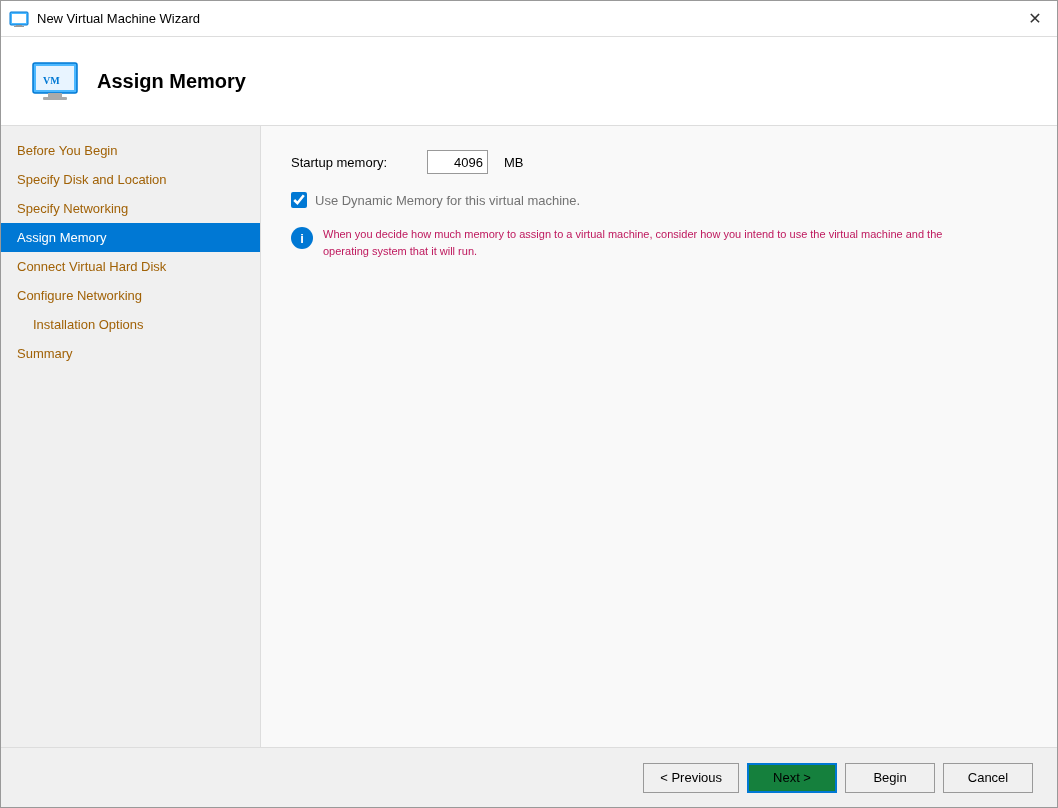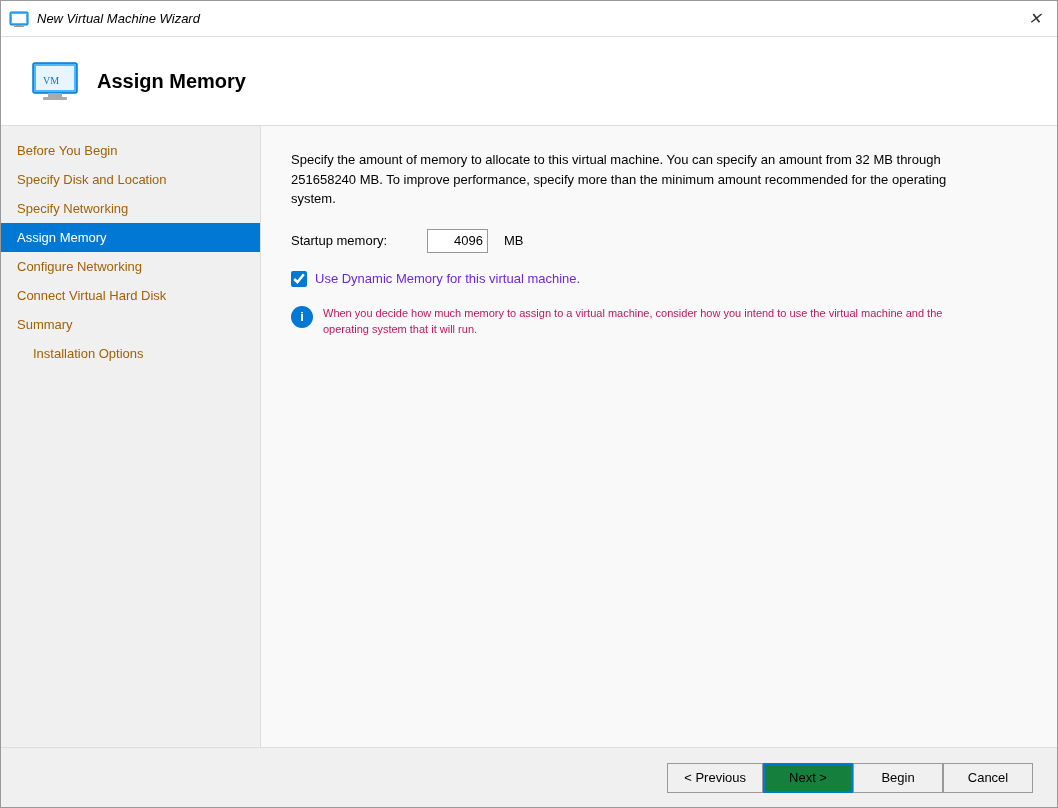--- a/index.html
+++ b/index.html
@@ -22,21 +22,20 @@
       flex-direction: column;
     }
     .title-bar {
       background: #fff;
       height: 36px;
       display: flex;
       align-items: center;
       padding: 0 8px;
       border-bottom: 1px solid #ddd;
       flex-shrink: 0;
-      font-style: italic;
     }
     .title-bar-icon {
       width: 20px;
       height: 20px;
       margin-right: 8px;
       flex-shrink: 0;
     }
     .title-bar-text {
       font-size: 13px;
       color: #000;
@@ -59,20 +58,21 @@
       display: flex;
       align-items: center;
       border-bottom: 1px solid #ddd;
       flex-shrink: 0;
     }
     .header-icon {
       width: 48px;
       height: 48px;
       margin-right: 18px;
       flex-shrink: 0;
+      font-weight: bold;
     }
     .header-title {
       font-size: 20px;
       font-weight: 600;
       color: #000;
     }
     .content-area {
       display: flex;
       flex: 1;
       overflow: hidden;
@@ -140,21 +140,21 @@
       margin-bottom: 18px;
     }
     .checkbox-input {
       width: 16px;
       height: 16px;
       cursor: pointer;
       accent-color: #0078d4;
     }
     .checkbox-label {
       font-size: 13px;
-      color: #6d28d9;
+      color: #737373;
     }
     .info-box {
       display: flex;
       align-items: flex-start;
       gap: 10px;
       max-width: 680px;
     }
     .info-icon {
       width: 22px;
       height: 22px;
@@ -174,20 +174,21 @@
       color: #be185d;
       line-height: 1.5;
     }
     .footer {
       background: #f0f0f0;
       border-top: 1px solid #ddd;
       padding: 12px 24px;
       display: flex;
       align-items: center;
       justify-content: flex-end;
+      gap: 8px;
       flex-shrink: 0;
       height: 60px;
     }
     .btn {
       min-width: 90px;
       height: 30px;
       padding: 0 16px;
       border: 1px solid #999;
       background: #f0f0f0;
       font-size: 13px;
@@ -234,28 +235,27 @@
     <span class="header-title">Assign Memory</span>
   </div>
 
   <div class="content-area">
 
     <div class="sidebar">
       <div class="sidebar-item">Before You Begin</div>
       <div class="sidebar-item">Specify Disk and Location</div>
       <div class="sidebar-item">Specify Networking</div>
       <div class="sidebar-item active">Assign Memory</div>
+      <div class="sidebar-item">Connect Virtual Hard Disk</div>
       <div class="sidebar-item">Configure Networking</div>
-      <div class="sidebar-item">Connect Virtual Hard Disk</div>
+      <div class="sidebar-item indented">Installation Options</div>
       <div class="sidebar-item">Summary</div>
-      <div class="sidebar-item indented">Installation Options</div>
     </div>
 
     <div class="main-content">
-      <p class="description-text">Specify the amount of memory to allocate to this virtual machine. You can specify an amount from 32 MB through 251658240 MB. To improve performance, specify more than the minimum amount recommended for the operating system.</p>
 
       <div class="memory-row">
         <span class="memory-label">Startup memory:</span>
         <input class="memory-input" type="text" value="4096" style="">
         <span class="memory-unit">MB</span>
       </div>
 
       <div class="checkbox-row">
         <input class="checkbox-input" type="checkbox" checked="" style="">
         <label class="checkbox-label">Use Dynamic Memory for this virtual machine.</label>

